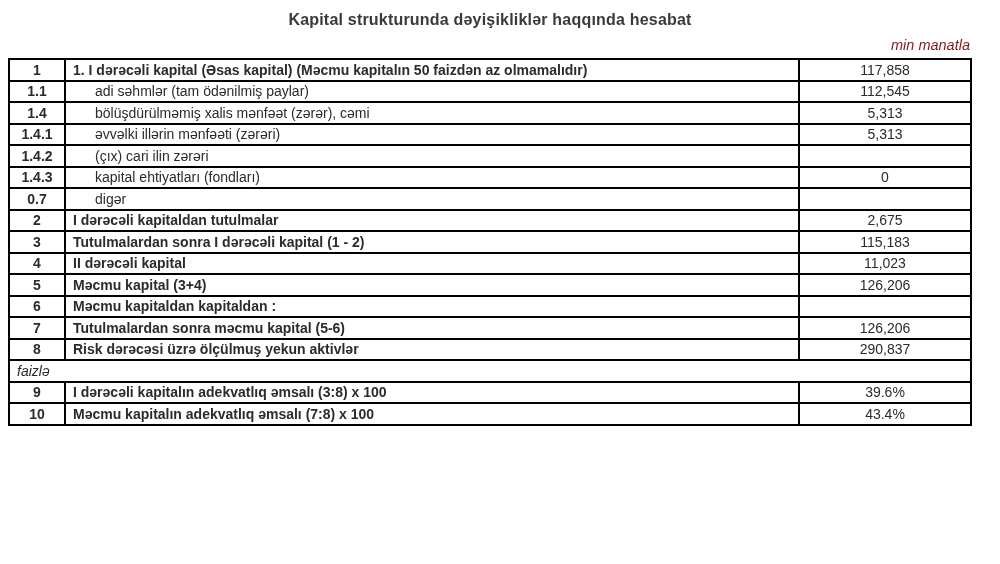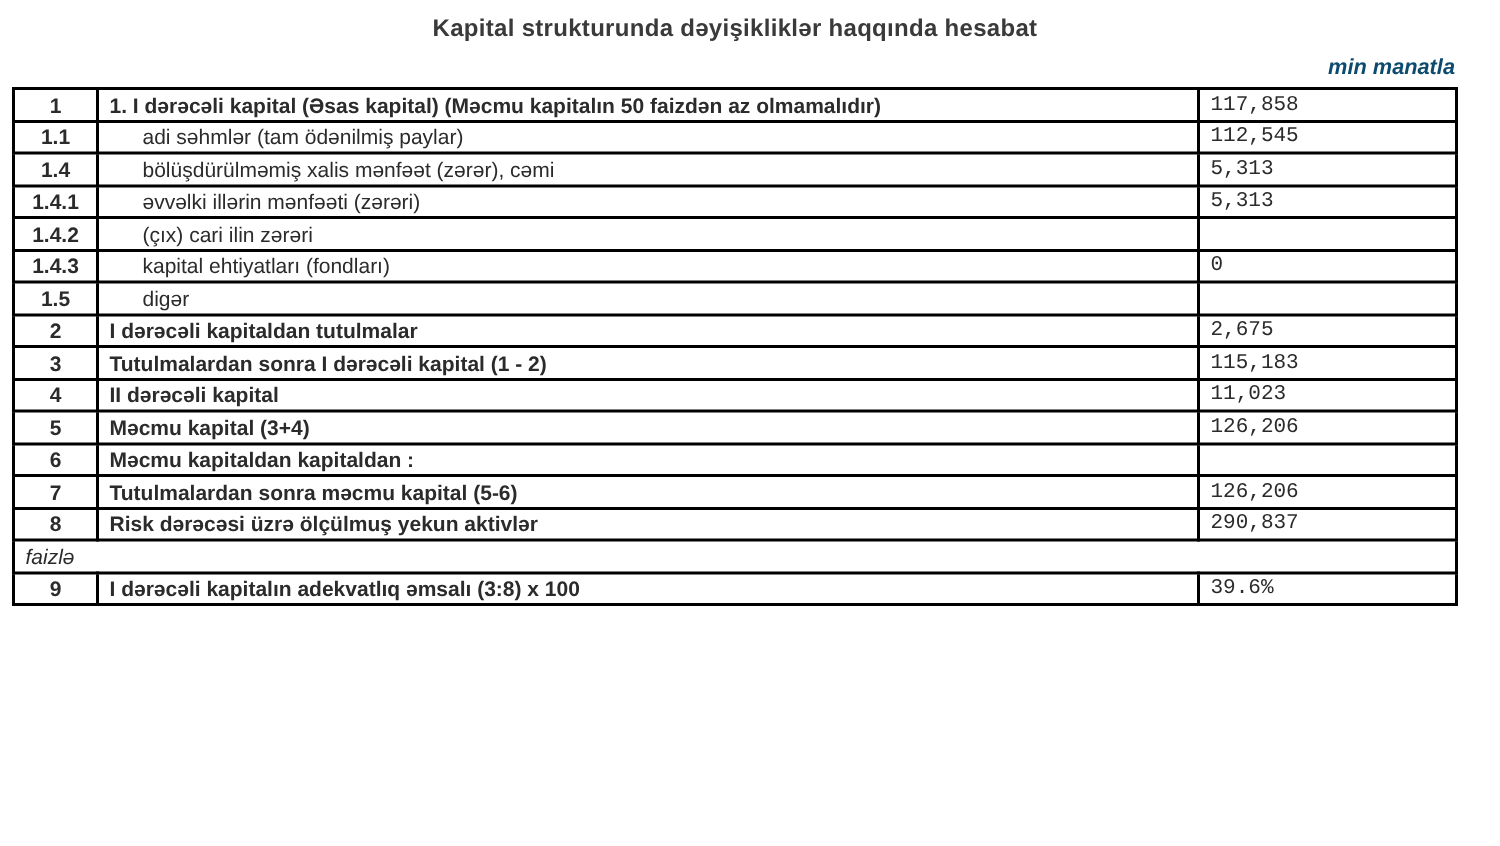--- a/index.html
+++ b/index.html
@@ -17,24 +17,24 @@
   .title {
     text-align: center;
     font-weight: bold;
     font-size: 16px;
     color: #3a3a3a;
     padding: 5px 0 7px 0;
     letter-spacing: 0.2px;
   }
   .unit-label {
     text-align: right;
-    font-weight: bold;
+    font-weight: normal;
     font-style: italic;
     font-size: 14.5px;
-    color: #0c4a6e;
+    color: #7f1d1d;
     padding: 1px 2px 5px 0;
   }
   table.report {
     border-collapse: collapse;
     width: 100%;
     table-layout: fixed;
   }
   table.report td {
     border: 2px solid #000000;
     font-size: 14px;
@@ -45,23 +45,22 @@
     color: #2b2b2b;
   }
   td.cell-no {
     text-align: center;
     font-weight: bold;
     padding: 1px 2px;
   }
   tr.row-section td.cell-label { font-weight: bold; }
   tr.row-item    td.cell-label { font-weight: normal; padding-left: 29px; }
   td.cell-value {
-    text-align: left;
+    text-align: center;
     font-weight: normal;
-    font-family: Liberation Mono, monospace;
   }
   td.cell-unit {
     text-align: left;
     font-style: italic;
     font-weight: normal;
   }
 </style>
 </head>
 <body>
 
@@ -101,21 +100,21 @@
           <td class="cell-no">1.4.2</td>
           <td class="cell-label">(çıx) cari ilin zərəri</td>
           <td class="cell-value"></td>
         </tr>
         <tr class="row-item">
           <td class="cell-no">1.4.3</td>
           <td class="cell-label">kapital ehtiyatları (fondları)</td>
           <td class="cell-value">0</td>
         </tr>
         <tr class="row-item">
-          <td class="cell-no">1.5</td>
+          <td class="cell-no">0.7</td>
           <td class="cell-label">digər</td>
           <td class="cell-value"></td>
         </tr>
         <tr class="row-section">
           <td class="cell-no">2</td>
           <td class="cell-label">I dərəcəli kapitaldan  tutulmalar</td>
           <td class="cell-value">2,675</td>
         </tr>
         <tr class="row-section">
           <td class="cell-no">3</td>
@@ -148,15 +147,20 @@
           <td class="cell-value">290,837</td>
         </tr>
         <tr class="row-unit">
           <td colspan="3" class="cell-unit">faizlə</td>
         </tr>
         <tr class="row-section">
           <td class="cell-no">9</td>
           <td class="cell-label">I dərəcəli  kapitalın  adekvatlıq əmsalı (3:8) x 100</td>
           <td class="cell-value">39.6%</td>
         </tr>
+        <tr class="row-section">
+          <td class="cell-no">10</td>
+          <td class="cell-label">Məcmu kapitalın  adekvatlıq  əmsalı (7:8) x 100</td>
+          <td class="cell-value">43.4%</td>
+        </tr>
       </tbody>
   </table>
 </div>
 
 </body></html>

